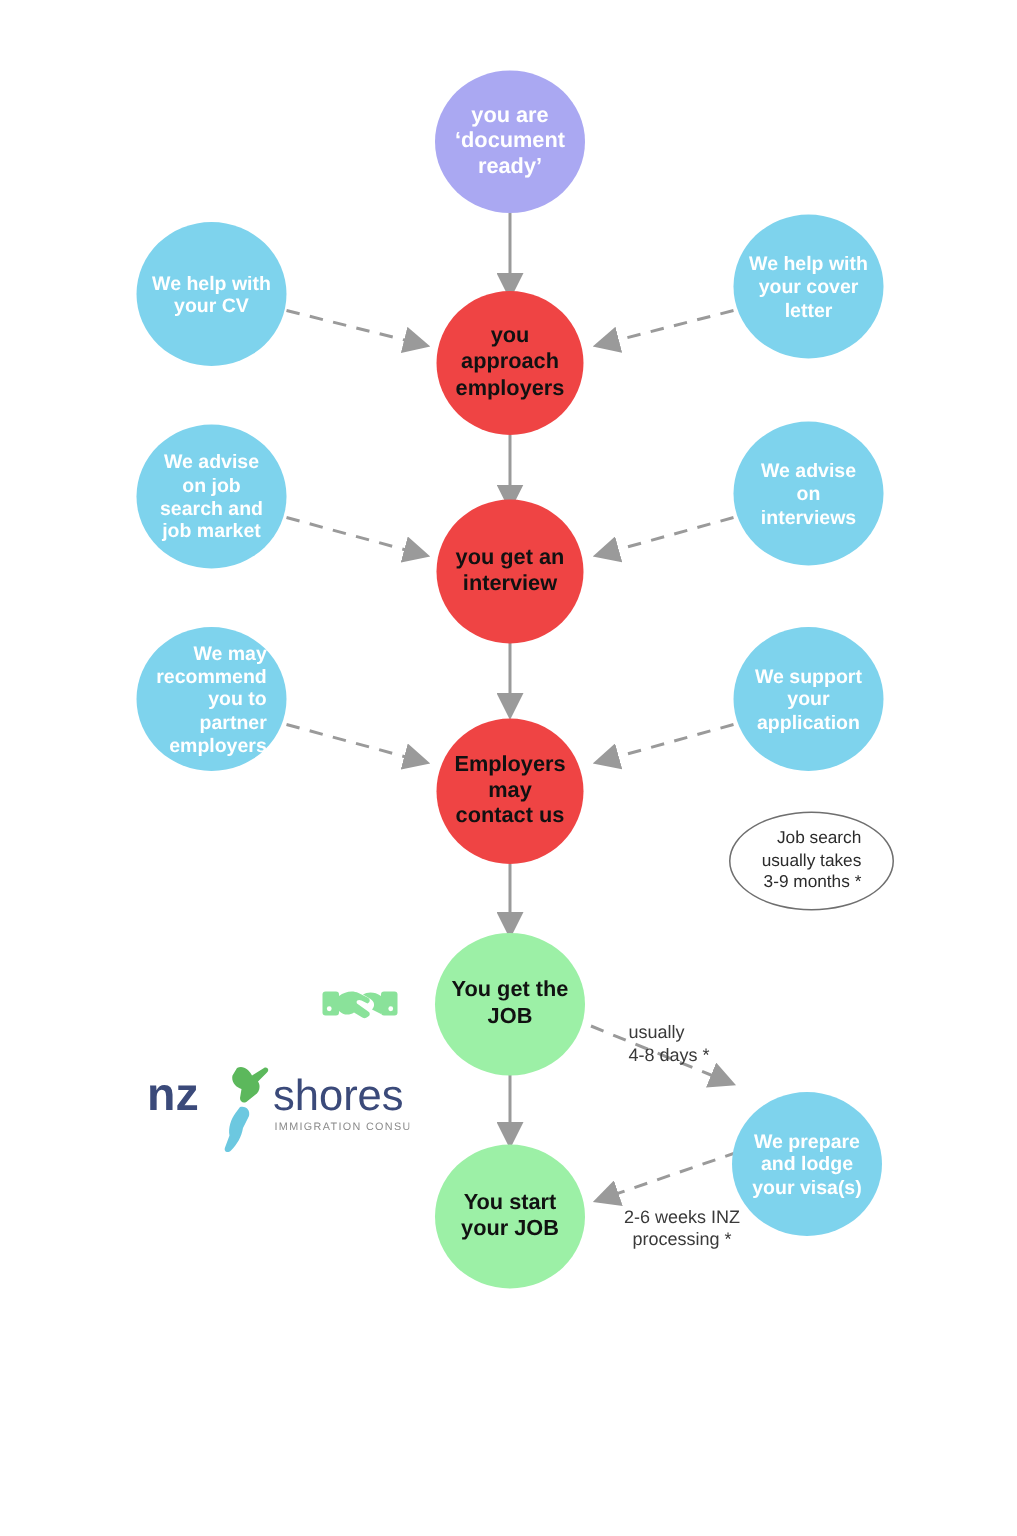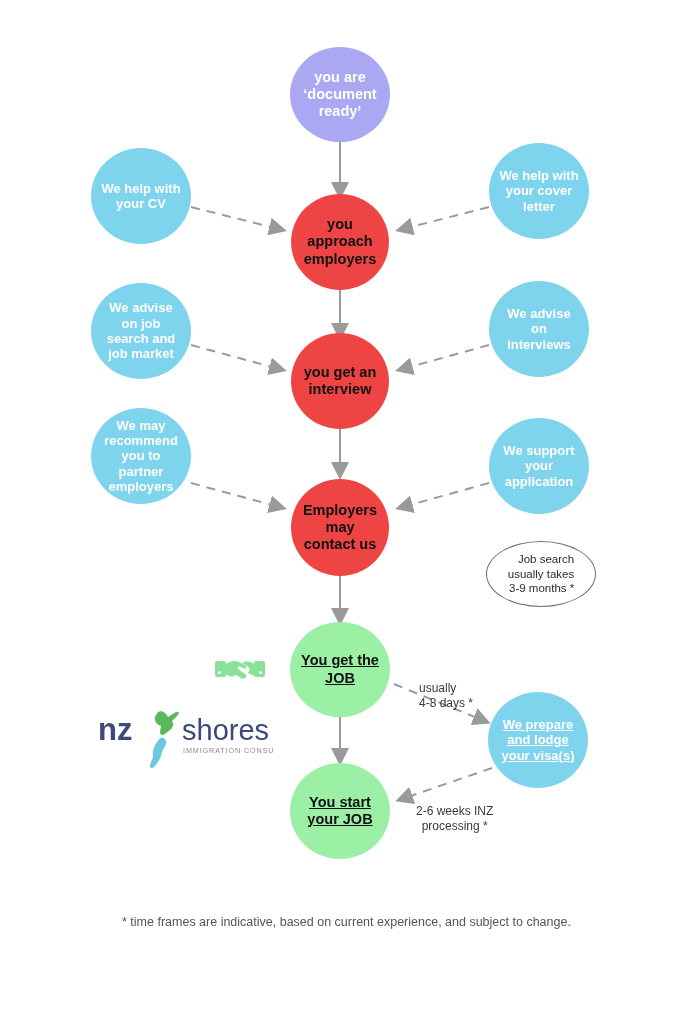--- a/index.html
+++ b/index.html
@@ -57,21 +57,20 @@
     background: #7ed3ed;
     color: #ffffff;
     font-weight: bold;
     font-size: 13px;
   }
   .node-green {
     background: #9cf0a6;
     color: #111111;
     font-weight: bold;
     font-size: 14.5px;
-    text-decoration: underline;
   }
   .note-oval {
     position: absolute;
     border: 1.3px solid #6f6f6f;
     border-radius: 50%;
     background: #ffffff;
     display: flex;
     align-items: center;
     justify-content: center;
     text-align: right;
@@ -180,21 +179,21 @@
     <span class="label">We advise
 on
 interviews</span>
   </div>
 
   <div class="node node-peach" style="left:291px; top:333px; width:98px; height:96px;">
     <span class="label">you get an
 interview</span>
   </div>
 
-  <div class="node node-blue" style="left:91px; top:408px; width:100px; height:96px;">
+  <div class="node node-blue" style="left:91px; top:418px; width:100px; height:96px;text-align:right;">
     <span class="label">We may
 recommend
 you to
 partner
 employers</span>
   </div>
 
   <div class="node node-blue" style="left:489px; top:418px; width:100px; height:96px;">
     <span class="label">We support
 your
@@ -205,21 +204,21 @@
     <span class="label">Employers
 may
 contact us</span>
   </div>
 
   <div class="node node-green" style="left:290px; top:622px; width:100px; height:95px;">
     <span class="label">You get the
 JOB</span>
   </div>
 
-  <div class="node node-blue" style="left:488px; top:692px; width:100px; height:96px;text-decoration:underline;">
+  <div class="node node-blue" style="left:488px; top:728px; width:100px; height:96px;">
     <span class="label">We prepare
 and lodge
 your visa(s)</span>
   </div>
 
   <div class="node node-green" style="left:290px; top:763px; width:100px; height:96px;">
     <span class="label">You start
 your JOB</span>
   </div>
 
@@ -260,17 +259,14 @@
     <path d="M60 12 C64 10, 68 13, 70 17 L78 12 C80 11, 82 13, 80 15 L74 21
              C76 24, 75 28, 72 30 L67 34 C65 36, 62 35, 62 32 L63 26
              C59 25, 56 21, 57 17 Z" fill="#5cb85c"></path>
 
     <path d="M62 38 C66 37, 69 40, 68 44 L64 52 C63 58, 60 63, 56 67
              C54 69, 51 68, 52 65 L55 57 C54 52, 56 46, 59 42 Z" fill="#6cc8e0"></path>
     <text x="84" y="40" font-family="Liberation Sans, sans-serif" font-size="29" fill="#3b4a7a">shores</text>
     <text x="85" y="53" font-family="Liberation Sans, sans-serif" font-size="7.2" letter-spacing="0.9" fill="#8a8a8a">IMMIGRATION CONSULTANTS</text>
   </svg>
 
-  <div class="footnote" style="left:122px; top:915px;">
-    <span>*  time frames are indicative, based on current experience, and subject to change.</span>
-  </div>
 
 </div>
 
 </body></html>

